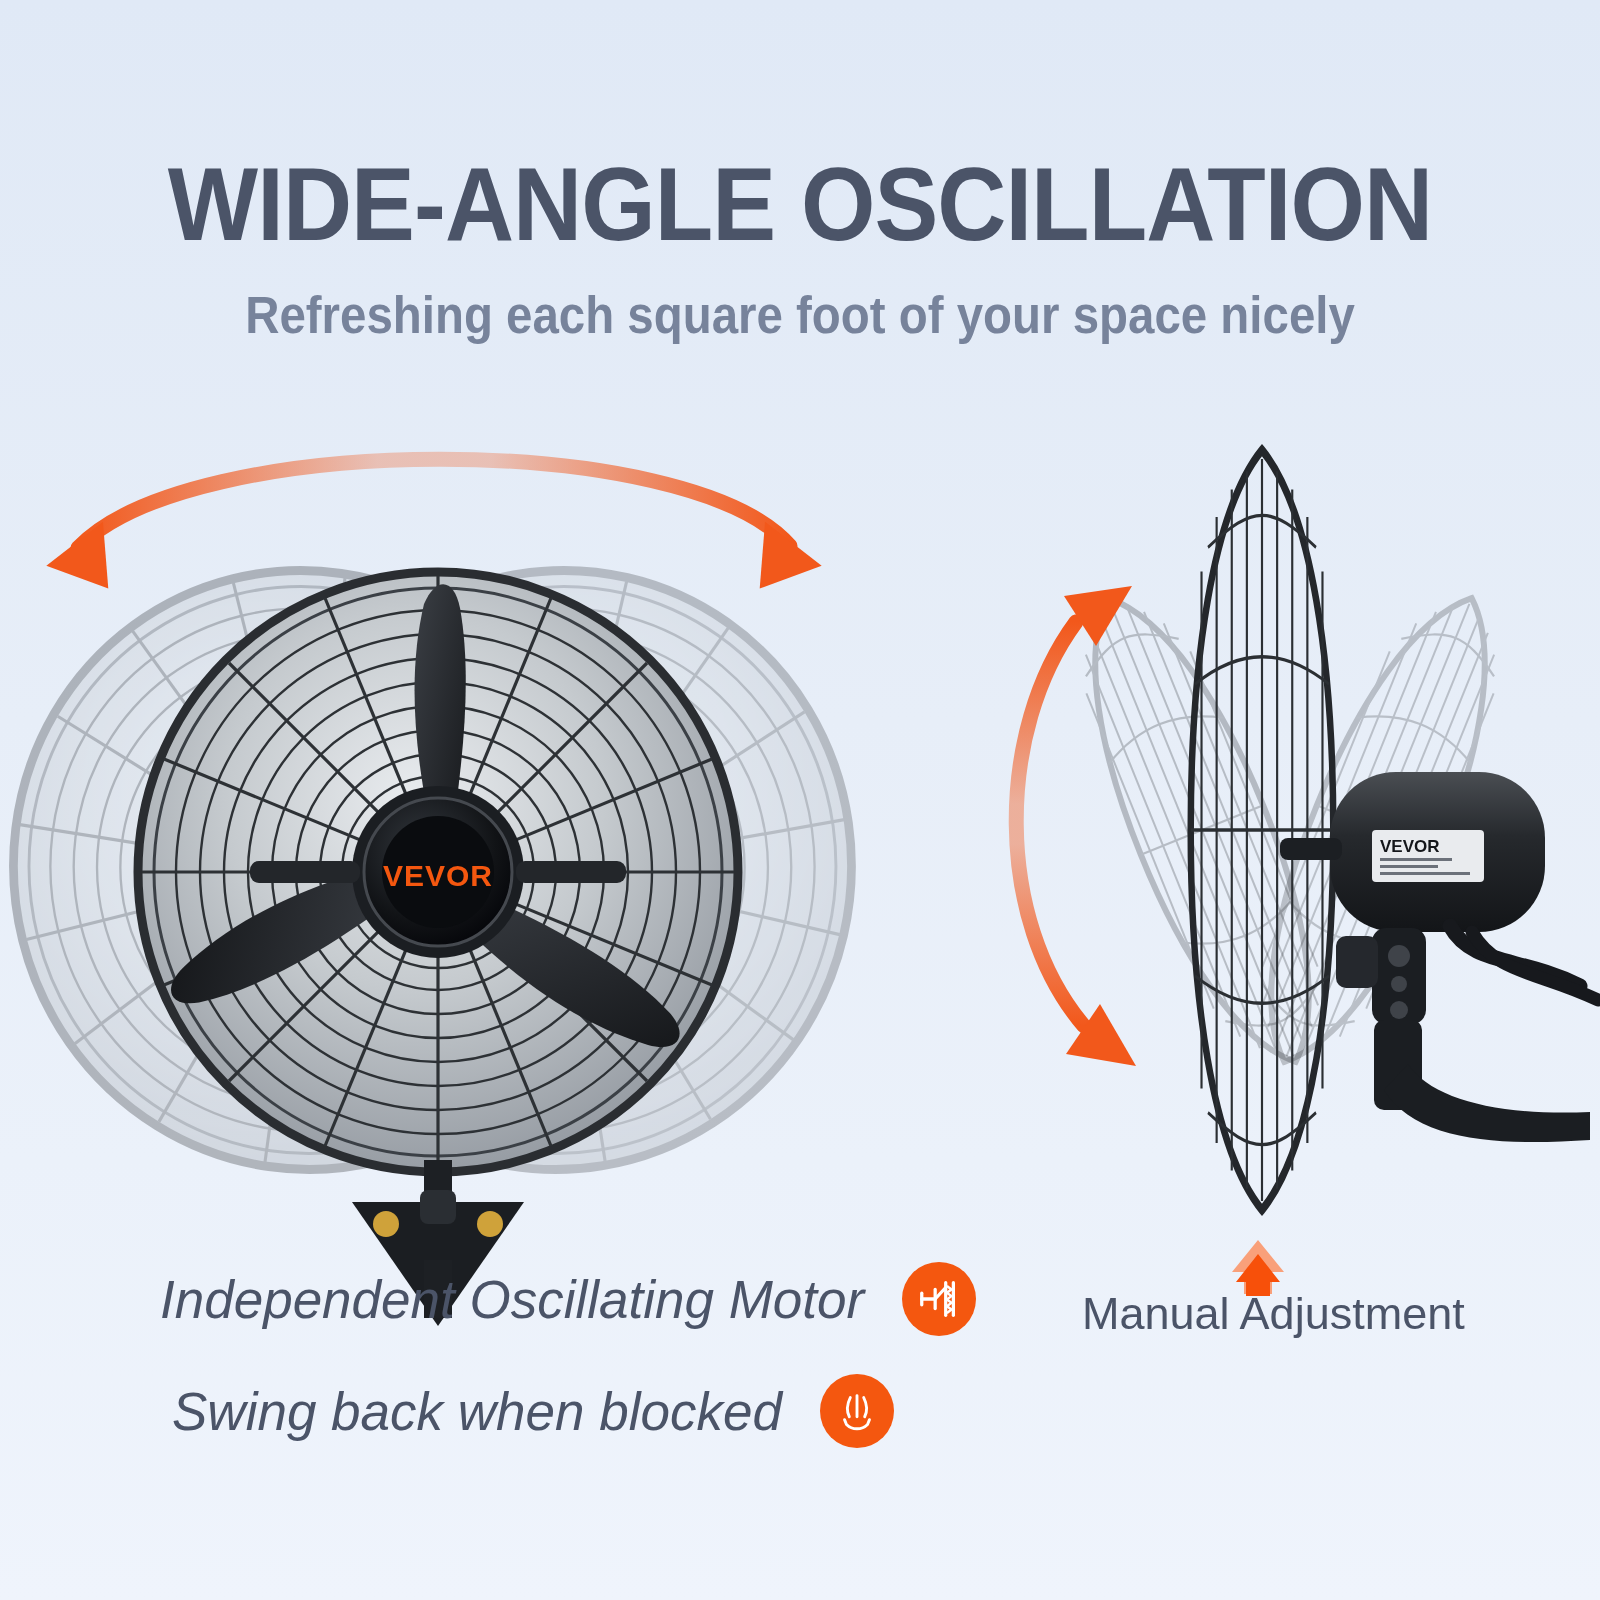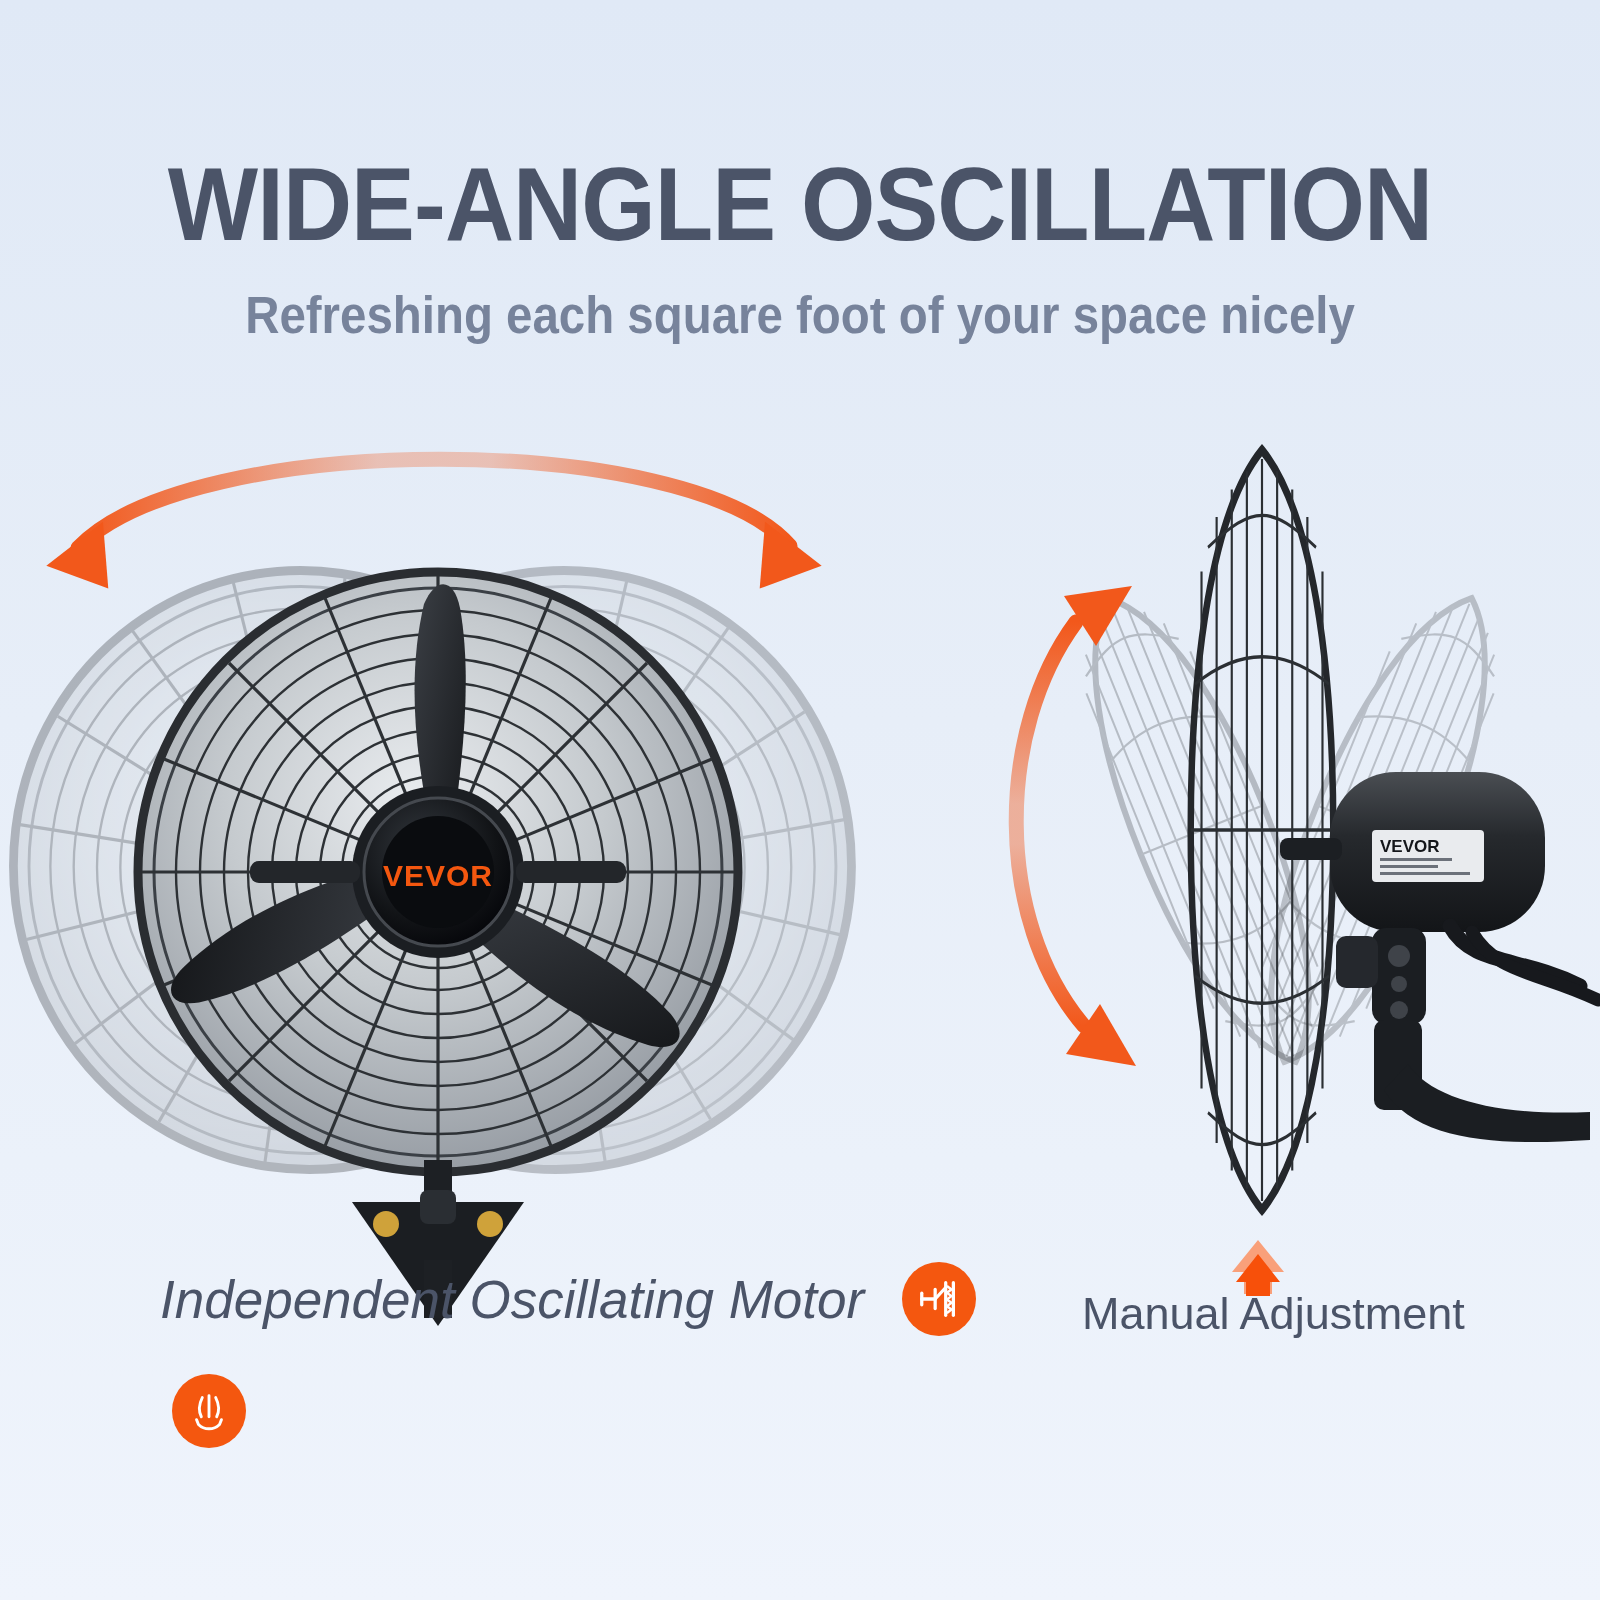--- a/index.html
+++ b/index.html
@@ -277,20 +277,21 @@
           <path d="M33 11 L37 14 L33 17"></path>
           <path d="M33 18 L37 21 L33 24"></path>
           <path d="M33 25 L37 28 L33 31"></path>
           <path d="M33 32 L37 35 L33 38"></path>
         </g>
       </svg>
     </span>
   </div>
 
   <div class="caption" style="left:172px; top:1374px;">
+    <span class="txt">Swing back when blocked</span>
     <span class="badge">
       <svg viewBox="0 0 48 48" fill="none" stroke="#ffffff" stroke-width="3" stroke-linecap="round" stroke-linejoin="round">
         <path d="M17 10 C 13 18, 13 24, 16 30"></path>
         <path d="M24 8 L24 30"></path>
         <path d="M31 10 C 35 18, 35 24, 32 30"></path>
         <path d="M11 33 L13 38 C 19 44, 29 44, 35 38 L37 33"></path>
       </svg>
     </span>
   </div>
 

